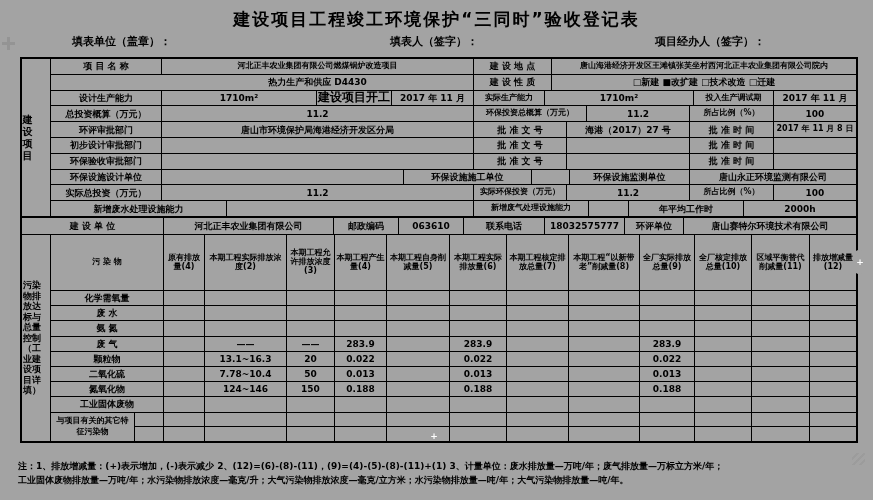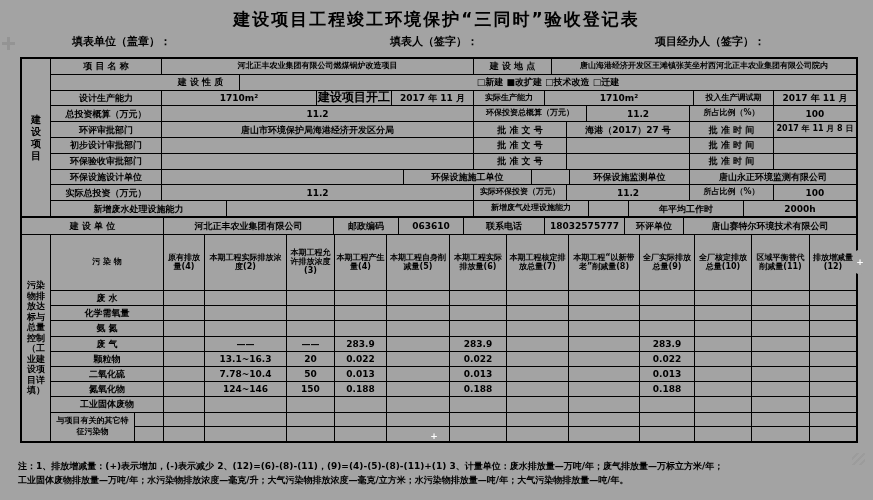--- a/index.html
+++ b/index.html
@@ -15,21 +15,21 @@
   #lbl-handler{left:655px;}
 
   #table{position:absolute;left:20px;top:57px;width:838px;height:386px;
          border:2px solid #000;box-sizing:border-box;display:flex;flex-direction:column;
          font-weight:bold;}
 
   .sec{display:flex;box-sizing:border-box;}
   #secA{height:159px;border-bottom:2px solid #000;}
   #secB{flex:1;}
   .side{width:29px;border-right:1px solid #000;box-sizing:border-box;
-        display:flex;align-items:center;justify-content:center;text-align:center;}
+        display:flex;align-items:center;text-align:center;}
   .side-inner{word-break:break-all;line-height:12px;}
   #secA .side-inner{width:11px;font-size:10px;}
   #secB .side-inner{width:20px;font-size:9px;line-height:10.5px;}
   .rows{flex:1;display:flex;flex-direction:column;min-width:0;}
 
   .trow{display:flex;border-bottom:1px solid #000;box-sizing:border-box;flex:1;min-height:0;}
   .rows > .trow:last-child{border-bottom:none;}
   #unit-row{display:flex;height:17px;border-bottom:1px solid #000;box-sizing:border-box;flex:none;}
 
   .tcell{border-right:1px solid #000;box-sizing:border-box;display:flex;
@@ -84,20 +84,21 @@
       </div>
       <div class="rows" id="secA-rows">
           <div class="trow">
             <div class="tcell" style="width: 111px;">项 目 名 称</div>
             <div class="tcell" style="width: 312px; font-size: 8px;">河北正丰农业集团有限公司燃煤锅炉改造项目</div>
             <div class="tcell" style="width: 78px;">建 设 地 点</div>
             <div class="tcell" style="flex: 1 1 0%; font-size: 8px;">唐山海港经济开发区王滩镇张芙坐村西河北正丰农业集团有限公司院内</div>
           </div>
           <div class="trow">
             <div class="tcell" style="width: 111px; margin-top: 20px;">行 业 类 别</div>
+            <div class="tcell" style="width: 312px;">热力生产和供应 D4430</div>
             <div class="tcell" style="width: 78px;">建 设 性 质</div>
             <div class="tcell" style="flex: 1 1 0%;">□新建  ■改扩建  □技术改造  □迁建</div>
           </div>
           <div class="trow">
             <div class="tcell" style="width: 111px;">设计生产能力</div>
             <div class="tcell" style="width: 155px;">1710m²</div>
             <div class="tcell" style="width: 75px; font-size: 12px;">建设项目开工</div>
             <div class="tcell" style="width: 82px;">2017 年 11 月</div>
             <div class="tcell" style="width: 71px; font-size: 8px;">实际生产能力</div>
             <div class="tcell" style="width: 149px;">1710m²</div>
@@ -188,36 +189,36 @@
             <div class="tcell" style="width: 63px;">本期工程自身削减量(5)</div>
             <div class="tcell" style="width: 57px;">本期工程实际排放量(6)</div>
             <div class="tcell" style="width: 62px;">本期工程核定排放总量(7)</div>
             <div class="tcell" style="width: 71px;">本期工程“以新带老”削减量(8)</div>
             <div class="tcell" style="width: 55px;">全厂实际排放总量(9)</div>
             <div class="tcell" style="width: 57px;">全厂核定排放总量(10)</div>
             <div class="tcell" style="width: 58px;">区域平衡替代削减量(11)</div>
             <div class="tcell" style="flex: 1 1 0%;">排放增减量(12)</div>
           </div>
           <div class="trow">
-            <div class="tcell" style="width: 113px;">废    水</div>
+            <div class="tcell" style="width: 113px;">化学需氧量</div>
             <div class="tcell" style="width: 41px;"></div>
             <div class="tcell" style="width: 82px;"></div>
             <div class="tcell" style="width: 48px;"></div>
             <div class="tcell" style="width: 52px;"></div>
             <div class="tcell" style="width: 63px;"></div>
             <div class="tcell" style="width: 57px;"></div>
             <div class="tcell" style="width: 62px;"></div>
             <div class="tcell" style="width: 71px;"></div>
             <div class="tcell" style="width: 55px;"></div>
             <div class="tcell" style="width: 57px;"></div>
             <div class="tcell" style="width: 58px;"></div>
             <div class="tcell" style="flex: 1 1 0%;"></div>
           </div>
           <div class="trow">
-            <div class="tcell" style="width: 113px;">化学需氧量</div>
+            <div class="tcell" style="width: 113px;">废    水</div>
             <div class="tcell" style="width: 41px;"></div>
             <div class="tcell" style="width: 82px;"></div>
             <div class="tcell" style="width: 48px;"></div>
             <div class="tcell" style="width: 52px;"></div>
             <div class="tcell" style="width: 63px;"></div>
             <div class="tcell" style="width: 57px;"></div>
             <div class="tcell" style="width: 62px;"></div>
             <div class="tcell" style="width: 71px;"></div>
             <div class="tcell" style="width: 55px;"></div>
             <div class="tcell" style="width: 57px;"></div>

